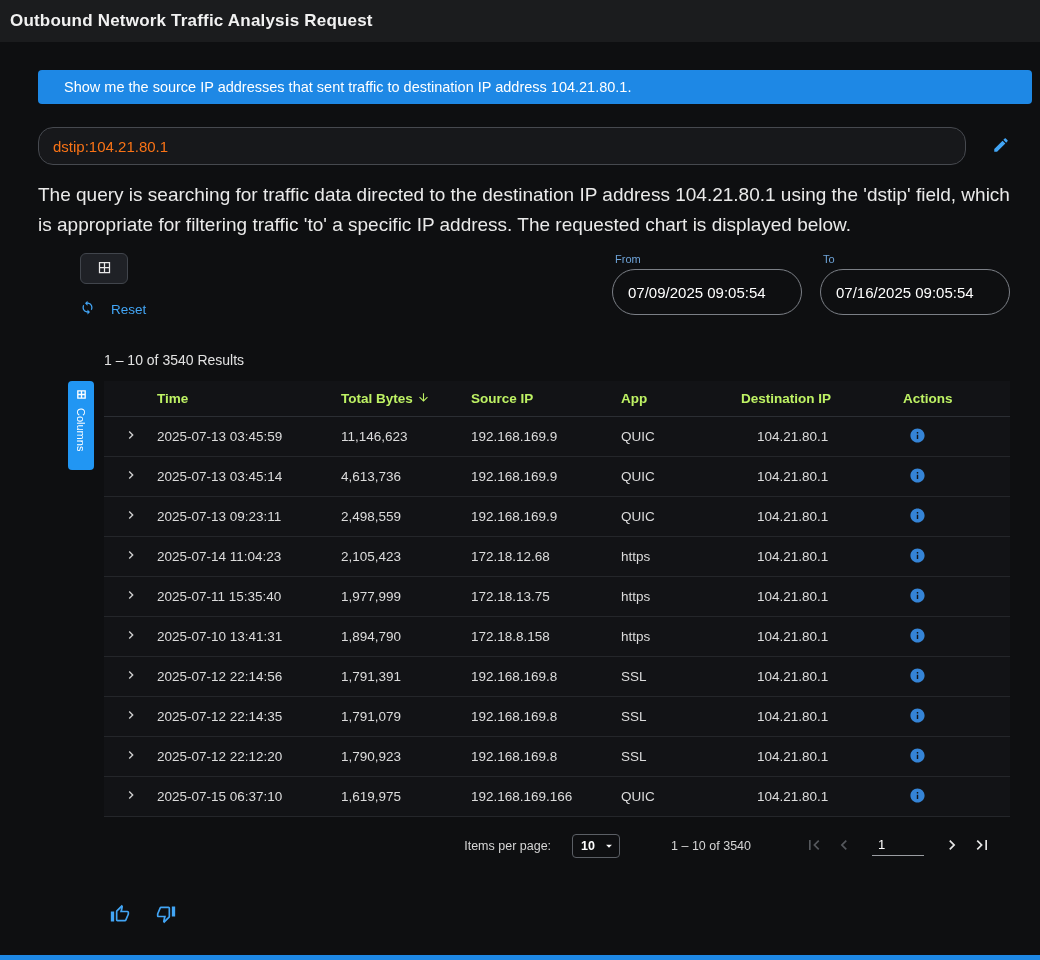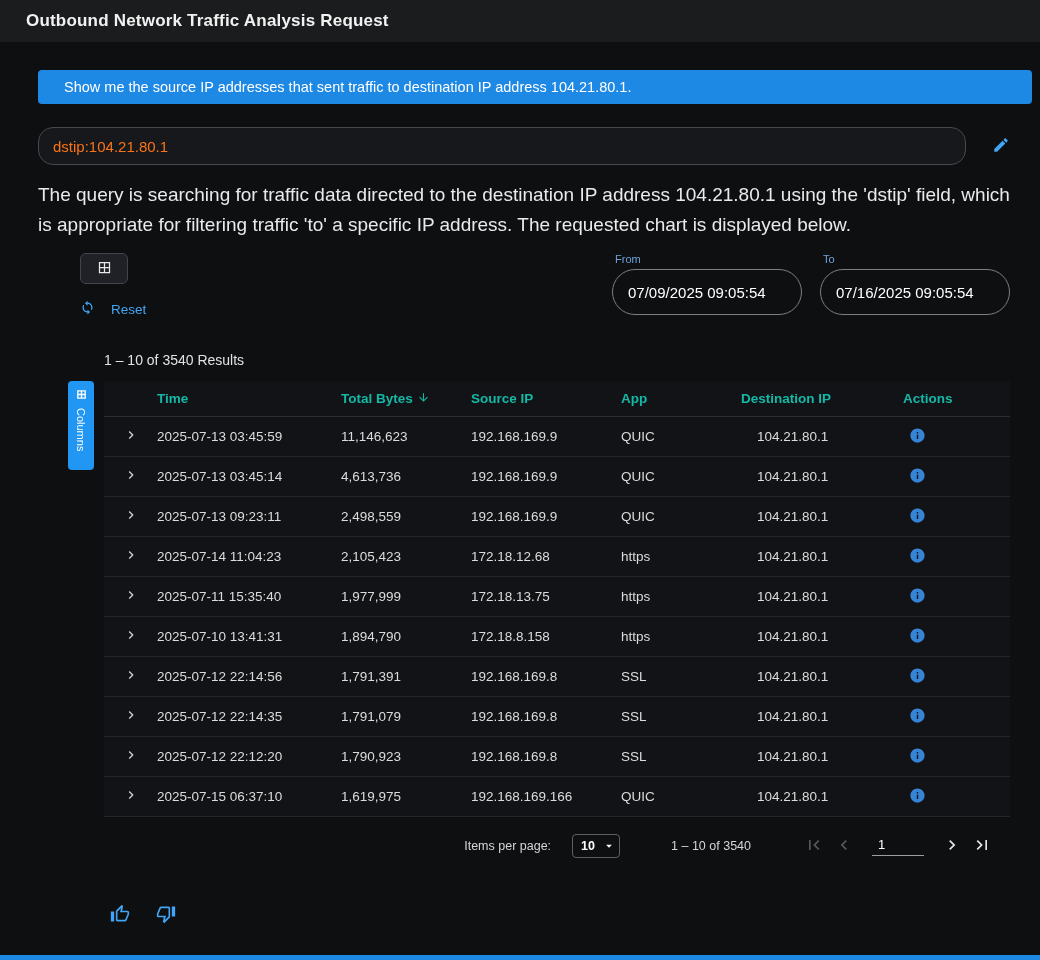--- a/index.html
+++ b/index.html
@@ -8,21 +8,21 @@
     background: #0e0f11;
     font-family: "Liberation Sans", sans-serif;
     color: #e4e4e4;
     position: relative;
   }
   
   .topbar {
     height: 42px; background: #1b1c1e;
     display: flex; align-items: center; padding-left: 10px;
   }
-  .topbar h1 { font-size: 17px; font-weight: 600; color: #f1f1f1; letter-spacing: .2px; margin-left: 16px; }
+  .topbar h1 { font-size: 17px; font-weight: 600; color: #f1f1f1; letter-spacing: .2px; }
 
   .container { padding: 0 30px 0 38px; }
 
   
   .banner {
     margin-top: 28px; margin-right: -22px; height: 34px; border-radius: 4px;
     background: #1e88e5; color: #ffffff; font-size: 14.5px;
     display: flex; align-items: center; padding-left: 26px; text-align: right;
   }
 
@@ -72,21 +72,21 @@
     display: flex; flex-direction: column; align-items: center; padding-top: 7px; gap: 5px;
     cursor: pointer; border: none;
   }
   .columns-tab .vtext { writing-mode: vertical-rl; font-size: 11px; font-family: "Liberation Sans", sans-serif; color:#fff; }
   .table { background: #121316; }
   .thead, .trow {
     display: grid; grid-template-columns: 53px 184px 130px 150px 120px 162px 1fr;
     align-items: center;
   }
   .thead { height: 36px; border-bottom: 1px solid #2b2e33; }
-  .th { font-size: 13.5px; font-weight: 700; color: #14b8a6; display: flex; align-items: center; gap: 4px; cursor: pointer; }
+  .th { font-size: 13.5px; font-weight: 700; color: #bef264; display: flex; align-items: center; gap: 4px; cursor: pointer; }
   .trow { height: 40px; border-bottom: 1px solid #24262a; font-size: 13.5px; color: #dcdcdc; }
   .cell-expand { display: flex; justify-content: center; }
   .expander { color: #cfcfcf; display: flex; cursor: pointer; background: none; border: none; }
   .cell-dst { padding-left: 16px; }
   .cell-actions { padding-left: 6px; }
   .info-btn { background: none; border: none; color: #3584d6; display: flex; cursor: pointer; }
 
   
   .pagination {
     margin-top: 17px; display: flex; align-items: center; justify-content: flex-end;

